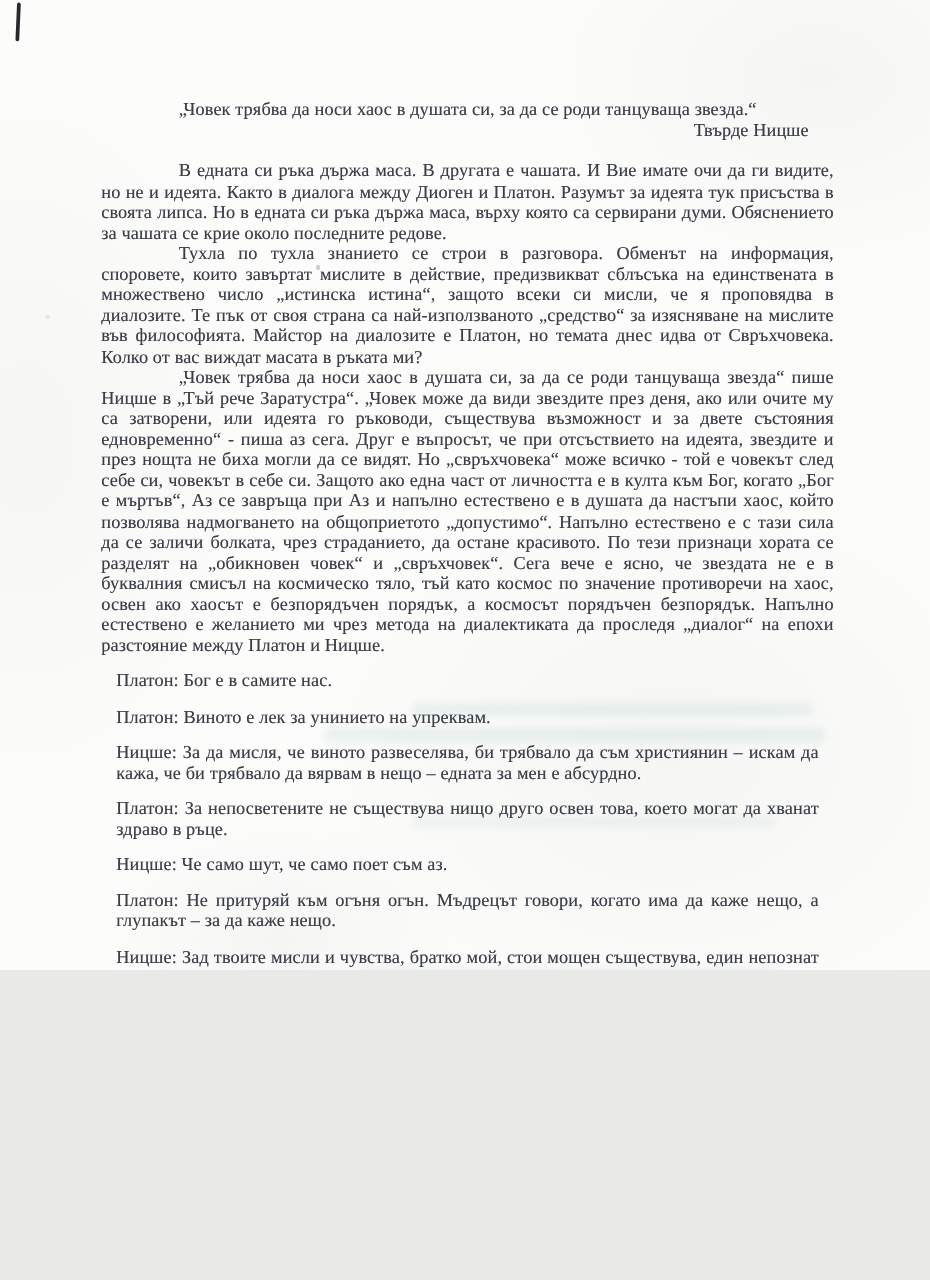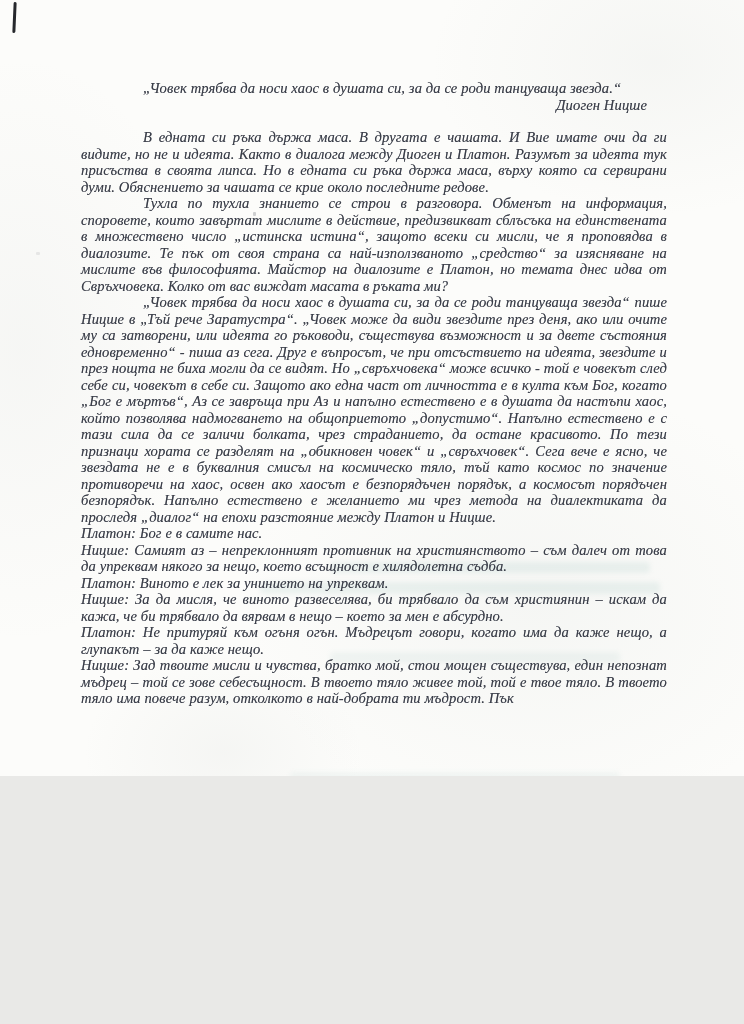--- a/index.html
+++ b/index.html
@@ -12,36 +12,35 @@
   .page {
     position: relative;
     width: 744px; height: 776px;
     overflow: hidden;
     background:
       radial-gradient(ellipse 320px 220px at 88% 8%,  rgba(185,192,188,0.10), transparent 70%),
       radial-gradient(ellipse 420px 320px at 72% 78%, rgba(178,188,184,0.09), transparent 70%),
       radial-gradient(ellipse 260px 420px at 3% 45%,  rgba(172,178,178,0.08), transparent 70%),
       radial-gradient(ellipse 200px 140px at 30% 97%, rgba(175,182,178,0.09), transparent 70%),
       #fcfcfa;
-    font-style: italic;
   }
   .content {
     position: absolute;
     left: 81px; top: 80px; width: 586px;
     color: #3a3e49;
     font-size: 14.6px;
     line-height: 16.5px;
     text-align: justify;
     letter-spacing: 0.1px;
     text-shadow: 0 0 0.5px rgba(58,62,75,0.55);
   }
   .epigraph    { margin: 0 0 0 62px; text-align: left; }
   .attribution { margin: 0 20px 16px 0; text-align: right; }
   .para        { margin: 0; text-indent: 62px; }
-  .dialogue-line { margin: 0; text-indent: 0; }
+  .dialogue-line { margin: 12px; text-indent: 0; }
   .page-number {
     position: absolute;
     top: 912px; left: 81px; width: 600px;
     text-align: center;
     font-size: 14.6px;
     color: #3c404b;
     text-shadow: 0 0 0.5px rgba(58,62,75,0.5);
   }
   
   .pen-mark {
@@ -84,28 +83,29 @@
   <div class="bleed b2"></div>
   <div class="bleed b3"></div>
   <div class="bleed b4"></div>
   <div class="bleed b5"></div>
   <div class="speck s1"></div>
   <div class="speck s2"></div>
   <div class="speck s3"></div>
 
   <div class="content">
     <p class="epigraph">„Човек трябва да носи хаос в душата си, за да се роди танцуваща звезда.“</p>
-    <p class="attribution">Диоген Ницше</p>
+    <p class="attribution">Твърде Ницше</p>
 
     <p class="para">В едната си ръка държа маса. В другата е чашата. И Вие имате очи да ги видите, но не и идеята. Както в диалога между Диоген и Платон. Разумът за идеята тук присъства в своята липса. Но в едната си ръка държа маса, върху която са сервирани думи. Обяснението за чашата се крие около последните редове.</p>
     <p class="para">Тухла по тухла знанието се строи в разговора. Обменът на информация, споровете, които завъртат мислите в действие, предизвикват сблъсъка на единствената в множествено число „истинска истина“, защото всеки си мисли, че я проповядва в диалозите. Те пък от своя страна са най-използваното „средство“ за изясняване на мислите във философията. Майстор на диалозите е Платон, но темата днес идва от Свръхчовека. Колко от вас виждат масата в ръката ми?</p>
     <p class="para">„Човек трябва да носи хаос в душата си, за да се роди танцуваща звезда“ пише Ницше в „Тъй рече Заратустра“. „Човек може да види звездите през деня, ако или очите му са затворени, или идеята го ръководи, съществува възможност и за двете състояния едновременно“ - пиша аз сега. Друг е въпросът, че при отсъствието на идеята, звездите и през нощта не биха могли да се видят. Но „свръхчовека“ може всичко - той е човекът след себе си, човекът в себе си. Защото ако една част от личността е в култа към Бог, когато „Бог е мъртъв“, Аз се завръща при Аз и напълно естествено е в душата да настъпи хаос, който позволява надмогването на общоприетото „допустимо“. Напълно естествено е с тази сила да се заличи болката, чрез страданието, да остане красивото. По тези признаци хората се разделят на „обикновен човек“ и „свръхчовек“. Сега вече е ясно, че звездата не е в буквалния смисъл на космическо тяло, тъй като космос по значение противоречи на хаос, освен ако хаосът е безпорядъчен порядък, а космосът порядъчен безпорядък. Напълно естествено е желанието ми чрез метода на диалектиката да проследя „диалог“ на епохи разстояние между Платон и Ницше.</p>
 
     <p class="dialogue-line">Платон: Бог е в самите нас.</p>
-    <p class="dialogue-line">Ницше: Самият аз – непреклонният противник на християнството – съм далеч от това да упреквам някого за нещо, което всъщност е хилядолетна съдба.</p>
     <p class="dialogue-line">Платон: Виното е лек за унинието на упреквам.</p>
-    <p class="dialogue-line">Ницше: За да мисля, че виното развеселява, би трябвало да съм християнин – искам да кажа, че би трябвало да вярвам в нещо – което за мен е абсурдно.</p>
+    <p class="dialogue-line">Ницше: За да мисля, че виното развеселява, би трябвало да съм християнин – искам да кажа, че би трябвало да вярвам в нещо – едната за мен е абсурдно.</p>
+    <p class="dialogue-line">Платон: За непосветените не съществува нищо друго освен това, което могат да хванат здраво в ръце.</p>
+    <p class="dialogue-line">Ницше: Че само шут, че само поет съм аз.</p>
     <p class="dialogue-line">Платон: Не притуряй към огъня огън. Мъдрецът говори, когато има да каже нещо, а глупакът – за да каже нещо.</p>
     <p class="dialogue-line">Ницше: Зад твоите мисли и чувства, братко мой, стои мощен съществува, един непознат мъдрец – той се зове себесъщност. В твоето тяло живее той, той е твое тяло. В твоето тяло има повече разум, отколкото в най-добрата ти мъдрост. Пък</p>
   </div>
 
   <div class="page-number">1</div>
 </div>
 
 </body></html>

